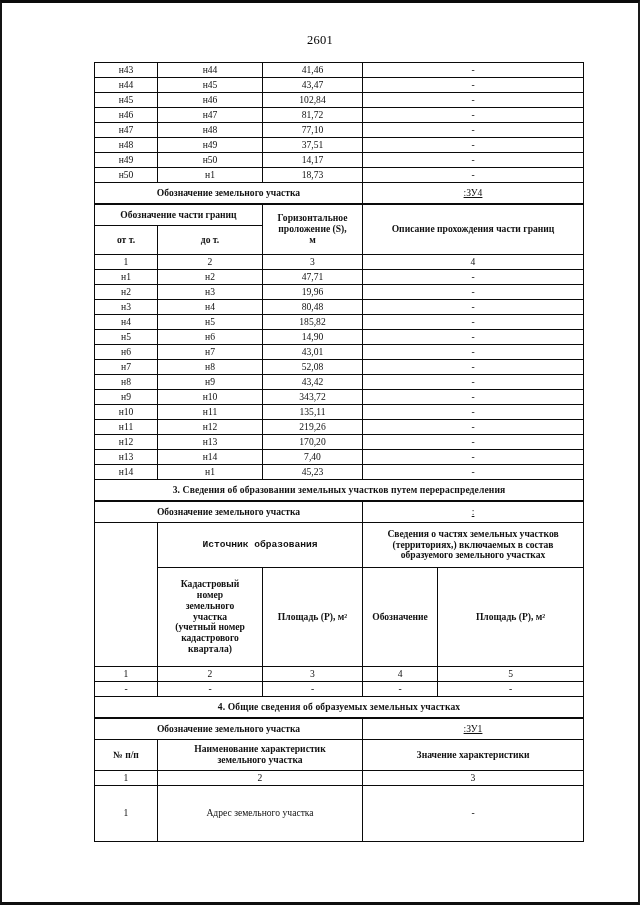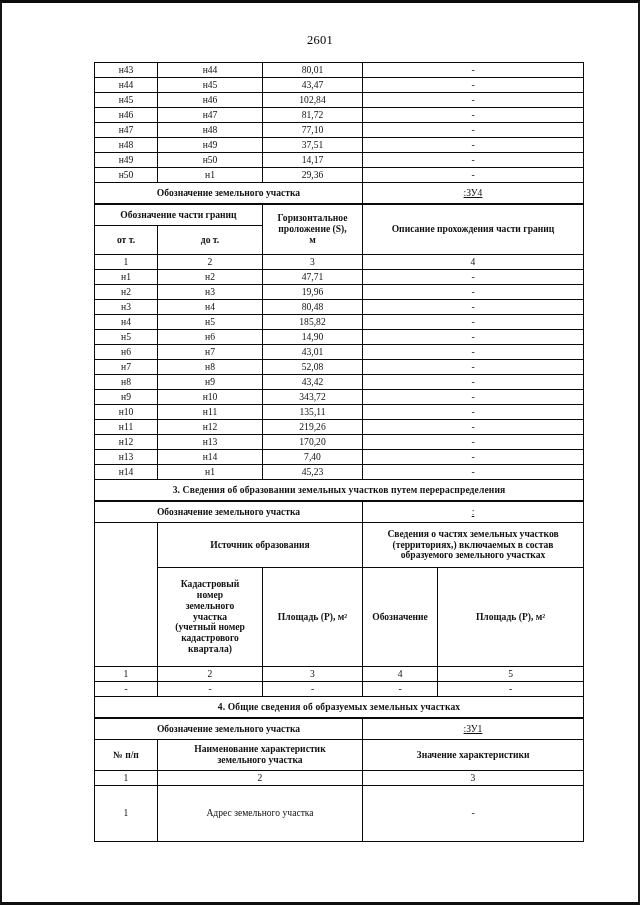--- a/index.html
+++ b/index.html
@@ -74,20 +74,21 @@
 
   .hdr {
     font-weight: bold;
     font-size: 9.5px;
     line-height: 1.15;
   }
   .hdr-big {
     font-weight: bold;
     font-size: 9.8px;
     line-height: 1.18;
+    font-family: Liberation Mono, monospace;
   }
   .colnum { font-size: 10px; height: 14px; }
 
   .section-title {
     font-weight: bold;
     font-size: 9.6px;
     letter-spacing: 0.1px;
     height: 20px;
   }
   .zu {
@@ -123,21 +124,21 @@
       <colgroup>
         <col style="width:63px">
             <col style="width:105px">
             <col style="width:100px">
             <col style="width:221px">
       </colgroup>
       <tbody>
         <tr class="r">
           <td class="coordcell">н43</td>
           <td class="coordcell">н44</td>
-          <td class="coordcell">80,01</td>
+          <td class="coordcell">41,46</td>
           <td class="dash">-</td>
         </tr>
         <tr class="r">
           <td class="coordcell">н44</td>
           <td class="coordcell">н45</td>
           <td class="coordcell">43,47</td>
           <td class="dash">-</td>
         </tr>
         <tr class="r">
           <td class="coordcell">н45</td>
@@ -165,21 +166,21 @@
         </tr>
         <tr class="r">
           <td class="coordcell">н49</td>
           <td class="coordcell">н50</td>
           <td class="coordcell">14,17</td>
           <td class="dash">-</td>
         </tr>
         <tr class="r">
           <td class="coordcell">н50</td>
           <td class="coordcell">н1</td>
-          <td class="coordcell">29,36</td>
+          <td class="coordcell">18,73</td>
           <td class="dash">-</td>
         </tr>
 
         <tr>
           <td class="zu-label" colspan="3">Обозначение земельного участка</td>
           <td class="zu">
             <u>:ЗУ4</u>
           </td>
         </tr>
       </tbody>

